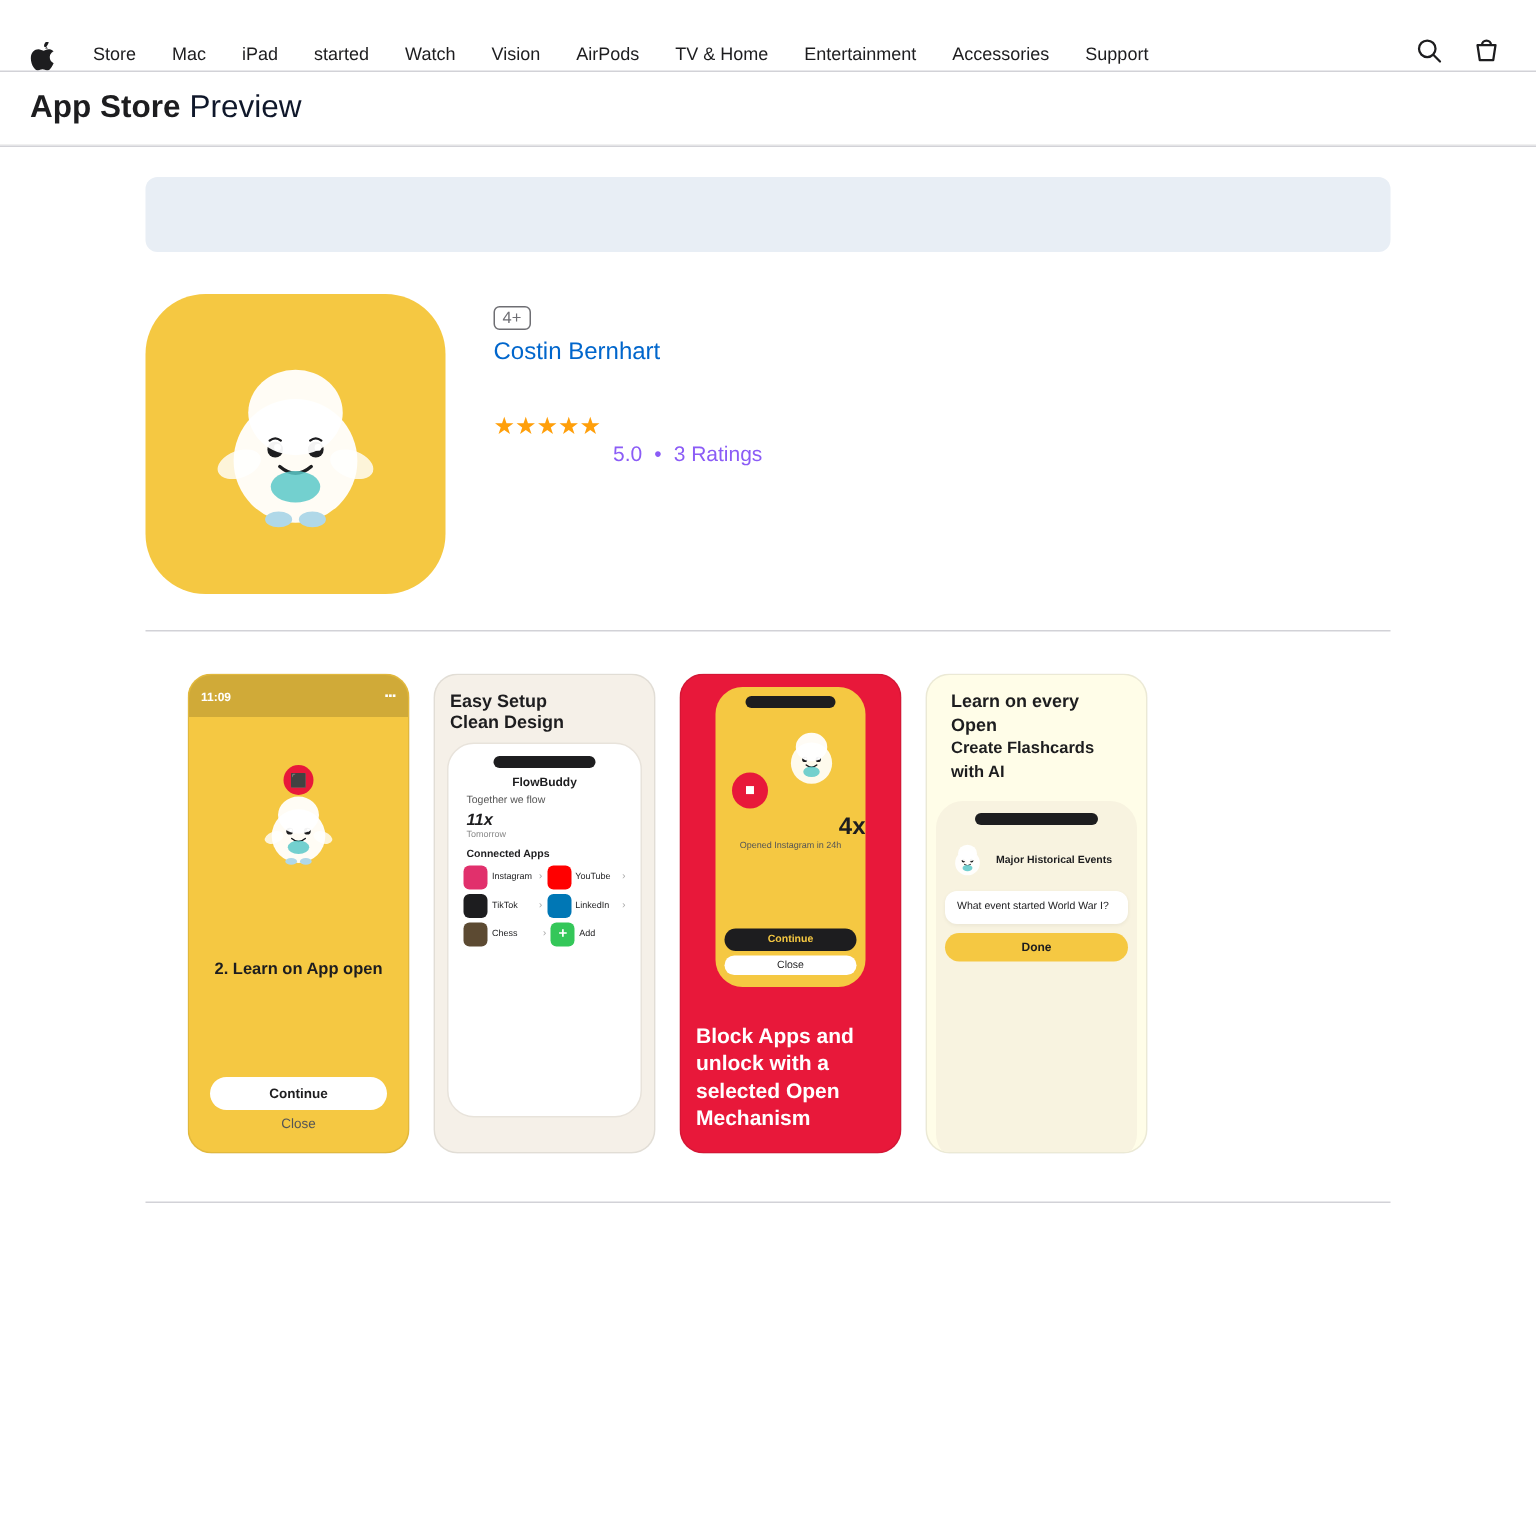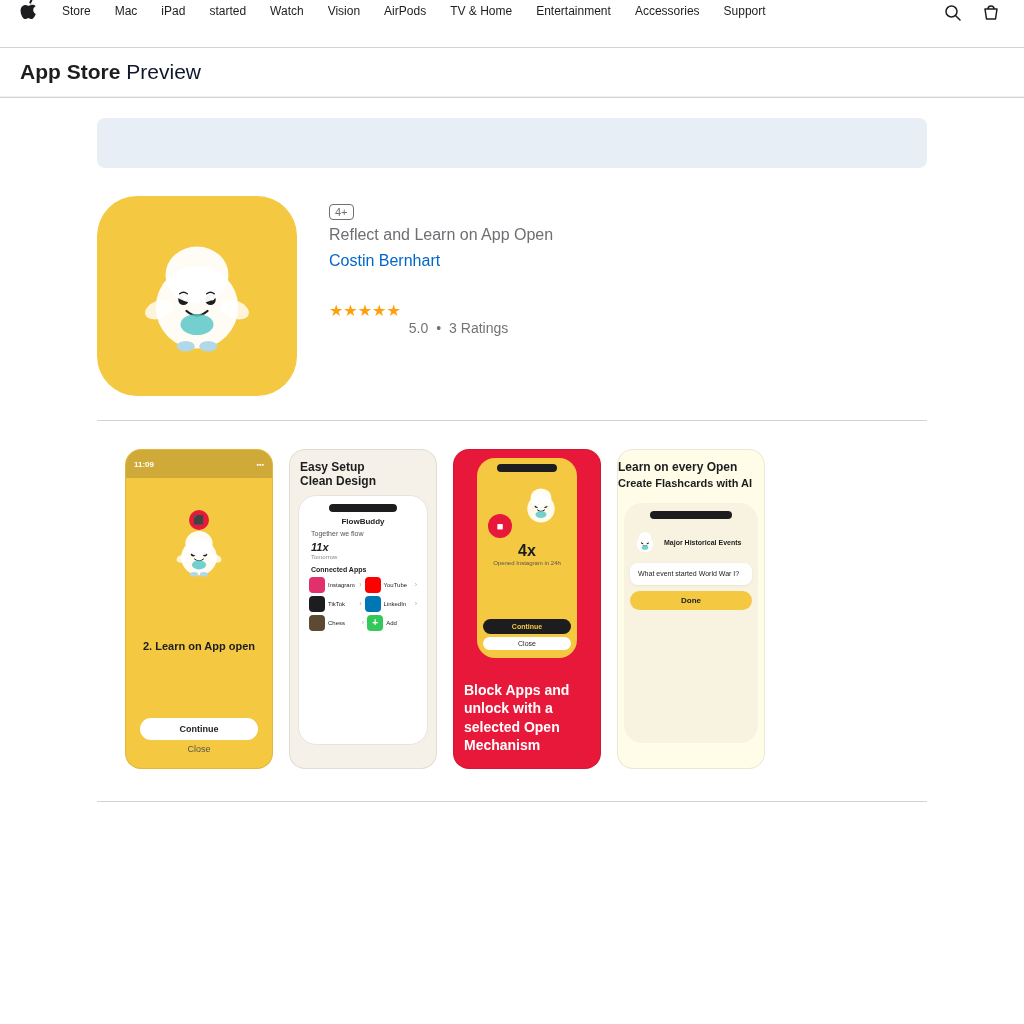--- a/index.html
+++ b/index.html
@@ -1,19 +1,19 @@
 <!DOCTYPE html>
 <html><head>
   <meta charset="utf-8">
   <style>
     * { margin: 0; padding: 0; box-sizing: border-box; }
     body { font-family: -apple-system, BlinkMacSystemFont, 'Helvetica Neue', Helvetica, Arial, sans-serif; background: #fff; color: #1d1d1f; font-size: 14px; }
 
     
-    nav { display: flex; align-items: flex-start; height: 48px; padding: 0 20px; border-bottom: 1px solid #d2d2d7; background: rgba(255,255,255,0.92); backdrop-filter: blur(10px); position: sticky; top: 0; z-index: 100; }
+    nav { display: flex; align-items: flex-end; height: 48px; padding: 0 20px; border-bottom: 1px solid #d2d2d7; background: rgba(255,255,255,0.92); backdrop-filter: blur(10px); position: sticky; top: 0; z-index: 100; }
     .nav-apple { margin-right: 16px; }
     .nav-apple svg { width: 16px; height: 19px; fill: #1d1d1f; display: block; }
     .nav-links { display: flex; gap: 4px; flex: 1; align-items: center; }
     .nav-link { font-size: 12px; color: #1d1d1f; text-decoration: none; padding: 4px 10px; cursor: pointer; white-space: nowrap; }
     .nav-icons { display: flex; gap: 12px; align-items: center; }
     .nav-icon-btn { background: none; border: none; cursor: pointer; color: #1d1d1f; font-size: 16px; display: flex; align-items: center; padding: 4px; }
 
     
     .breadcrumb-bar { padding: 12px 20px; font-size: 14px; color: #6e6e73; display: flex; align-items: center; gap: 6px; border-bottom: 1px solid #f0f0f0; }
     .breadcrumb-bar .appstore { font-size: 21px; font-weight: 600; color: #1d1d1f; }
@@ -28,21 +28,21 @@
     .app-header { display: flex; gap: 32px; padding: 28px 0 24px 0; }
     .app-icon-wrap { width: 200px; height: 200px; border-radius: 40px; overflow: hidden; background: #f5c842; flex-shrink: 0; display: flex; align-items: center; justify-content: center; }
     .app-info { flex: 1; padding-top: 8px; }
     .app-title-row { display: flex; align-items: center; gap: 10px; margin-bottom: 6px; }
     .app-title { font-size: 28px; font-weight: 700; color: #1d1d1f; }
     .age-badge { font-size: 11px; border: 1px solid #6e6e73; border-radius: 4px; padding: 1px 5px; color: #6e6e73; font-weight: 500; }
     .app-subtitle { font-size: 16px; color: #6e6e73; margin-bottom: 8px; }
     .app-author { font-size: 16px; color: #0066cc; cursor: pointer; margin-bottom: 14px; }
     .app-rating { display: flex; align-items: center; gap: 8px; }
     .stars { color: #ff9f0a; font-size: 16px; }
-    .rating-text { font-size: 14px; color: #737373; margin-top: 36px; }
+    .rating-text { font-size: 14px; color: #8b5cf6; margin-top: 36px; }
 
     
     .divider { border: none; border-top: 1px solid #d2d2d7; margin: 0; }
 
     
     .screenshots-section { padding: 28px 0; }
     .section-title { font-size: 22px; font-weight: 700; color: #1d1d1f; margin-bottom: 20px; }
     .screenshots-row { display: flex; gap: 16px; overflow-x: auto; padding-bottom: 4px; margin-left: 28px; }
     .screenshot-item { flex-shrink: 0; border-radius: 16px; overflow: hidden; border: 1px solid rgba(0,0,0,0.08); }
 
@@ -142,21 +142,20 @@
         <ellipse cx="100" cy="72" rx="42" ry="38" fill="white" opacity="0.95"></ellipse>
 
         <path d="M77 97 Q82 93 87 97" stroke="#1d1d1f" stroke-width="2" fill="none" stroke-linecap="round"></path>
         <path d="M113 97 Q118 93 123 97" stroke="#1d1d1f" stroke-width="2" fill="none" stroke-linecap="round"></path>
       </svg>
     </div>
     <div class="app-info">
       <div class="app-title-row">
         <span class="age-badge">4+</span>
       </div>
-      <div class="app-subtitle">Reflect and Learn on App Open</div>
       <div class="app-author">Costin Bernhart</div>
       <div class="app-rating">
         <span class="stars">★★★★★</span>
         <span class="rating-text">5.0</span>
         <span class="rating-text">•</span>
         <span class="rating-text">3 Ratings</span>
       </div>
     </div>
   </div>
 
@@ -254,33 +253,33 @@
                 <ellipse cx="100" cy="115" rx="55" ry="55" fill="white" opacity="0.9"></ellipse>
                 <circle cx="82" cy="105" r="7" fill="#1d1d1f"></circle>
                 <circle cx="118" cy="105" r="7" fill="#1d1d1f"></circle>
                 <circle cx="84" cy="103" r="3" fill="white"></circle>
                 <circle cx="120" cy="103" r="3" fill="white"></circle>
                 <path d="M86 120 Q100 132 114 120" stroke="#1d1d1f" stroke-width="4" fill="none" stroke-linecap="round"></path>
                 <ellipse cx="100" cy="138" rx="22" ry="14" fill="#5ac8c8" opacity="0.85"></ellipse>
                 <ellipse cx="100" cy="72" rx="42" ry="38" fill="white" opacity="0.95"></ellipse>
               </svg>
             </div>
-            <div style="font-size:16px;font-weight:800;text-align:center;color:#1d1d1f;margin-top:2px;">4x</div>
+            <div style="font-size:16px;font-weight:800;text-align:right;color:#1d1d1f;margin-top:2px;">4x</div>
             <div style="font-size:6px;color:#555;text-align:center;padding:0 8px;">Opened Instagram in 24h</div>
             <div style="position:absolute;bottom:8px;left:6px;right:6px;">
               <div style="background:#1d1d1f;color:#f5c842;border-radius:10px;padding:4px;text-align:center;font-size:7px;font-weight:700;margin-bottom:3px;">Continue</div>
               <div style="background:#fff;border-radius:10px;padding:3px;text-align:center;font-size:7px;">Close</div>
             </div>
           </div>
         </div>
         <div style="font-size:14px;font-weight:800;color:#fff;padding:8px 10px 14px;line-height:1.3;">Block Apps and unlock with a selected Open Mechanism</div>
       </div>
 
       <div class="screenshot-item" style="width:148px;height:320px;background:#fffde8;position:relative;overflow:hidden;">
-        <div style="padding:10px 0 4px;">
+        <div style="padding:10px 16px 4px;">
           <div style="font-size:12px;font-weight:800;color:#1d1d1f;line-height:1.3;">Learn on every Open<br><span style="font-size:11px;">Create Flashcards with AI</span></div>
         </div>
         <div style="margin:8px 6px;background:#f8f3e0;border-radius:18px;padding:8px 6px;height:240px;overflow:hidden;">
           <div style="background:#1d1d1f;border-radius:5px;height:8px;margin:0 20px 8px;"></div>
           <div style="display:flex;align-items:center;gap:4px;margin-bottom:6px;">
             <svg width="30" height="30" viewBox="0 0 200 200" xmlns="http://www.w3.org/2000/svg">
               <ellipse cx="100" cy="115" rx="55" ry="55" fill="white" opacity="0.9"></ellipse>
               <circle cx="82" cy="105" r="8" fill="#1d1d1f"></circle>
               <circle cx="118" cy="105" r="8" fill="#1d1d1f"></circle>
               <circle cx="85" cy="102" r="3" fill="white"></circle>

